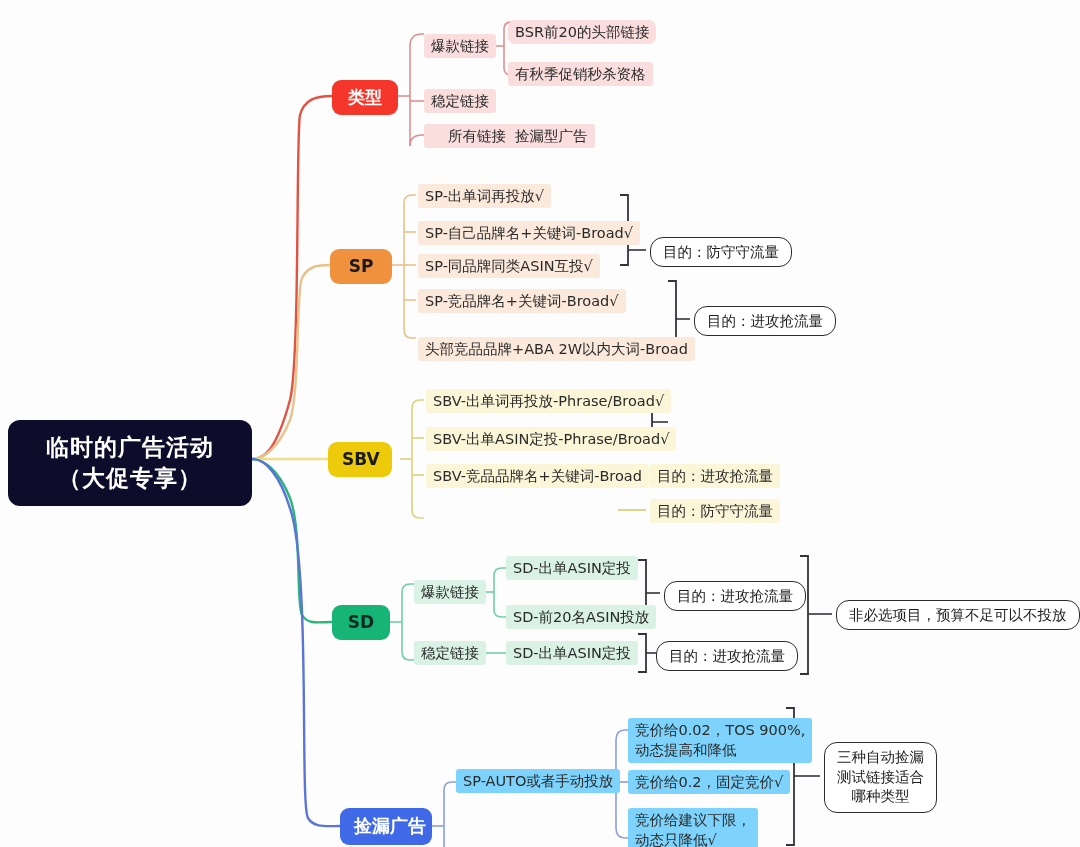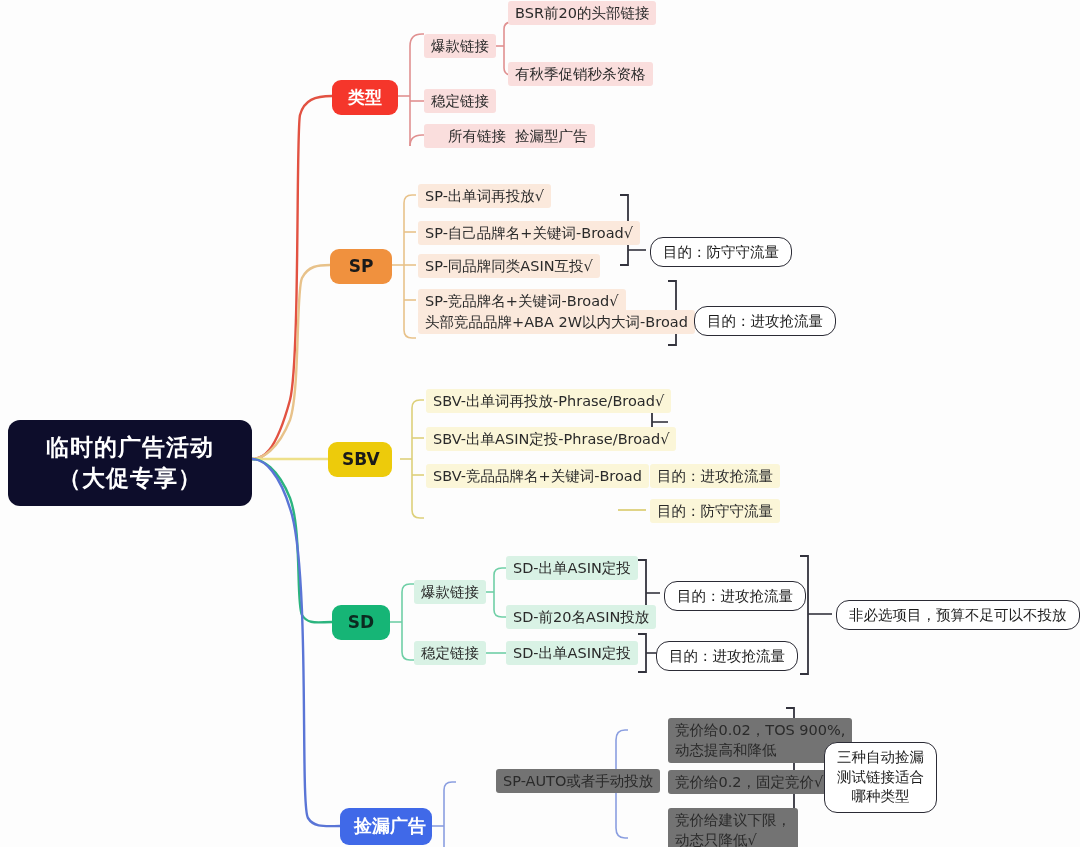--- a/index.html
+++ b/index.html
@@ -60,21 +60,21 @@
   .chip {
     font-size: 14.5px;
     padding: 3px 7px;
     border-radius: 3px;
     color: #2a2a2a;
   }
   .chip.red    { background: #fadedd; }
   .chip.orange { background: #fbe9dc; }
   .chip.yellow { background: #fbf6d8; }
   .chip.green  { background: #d9f2e5; }
-  .chip.blue   { background: #737373; margin-left: 40px; }
+  .chip.blue   { background: #7dd3fc; }
   
   .note {
     border: 1.6px solid #2b2b35;
     border-radius: 13px;
     background: #ffffff;
     font-size: 14.5px;
     color: #1c1c1c;
     padding: 5px 12px;
     text-align: center;
   }
@@ -169,31 +169,31 @@
 
   <div class="node root-node multiline" style="left:8px; top:420px; width:244px;">临时的广告活动
 （大促专享）</div>
 
   <div class="node badge red" style="left:332px; top:80px; width:66px;">类型</div>
 
   <div class="node chip red" style="left:424px; top:34px;">爆款链接</div>
   <div class="node chip red" style="left:424px; top:89px;">稳定链接</div>
   <div class="node chip red" style="left:424px; top:124px;padding-left:24px;">所有链接</div>
 
-  <div class="node chip red" style="left:508px; top:1px;">BSR前20的头部链接</div>
+  <div class="node chip red" style="left:508px; top:20px;border-radius:7px;">BSR前20的头部链接</div>
   <div class="node chip red" style="left:508px; top:62px;">有秋季促销秒杀资格</div>
   <div class="node chip red" style="left:508px; top:124px;">捡漏型广告</div>
 
   <div class="node badge orange" style="left:330px; top:249px; width:62px;">SP</div>
 
   <div class="node chip orange" style="left:418px; top:184px;">SP-出单词再投放√</div>
   <div class="node chip orange" style="left:418px; top:221px;">SP-自己品牌名+关键词-Broad√</div>
   <div class="node chip orange" style="left:418px; top:254px;">SP-同品牌同类ASIN互投√</div>
   <div class="node chip orange" style="left:418px; top:289px;">SP-竞品牌名+关键词-Broad√</div>
-  <div class="node chip orange" style="left:418px; top:310px;">头部竞品品牌+ABA 2W以内大词-Broad</div>
+  <div class="node chip orange" style="left:418px; top:337px;">头部竞品品牌+ABA 2W以内大词-Broad</div>
 
   <div class="node note" style="left:650px; top:237px;">目的：防守守流量</div>
   <div class="node note" style="left:694px; top:306px;">目的：进攻抢流量</div>
 
   <div class="node badge yellow" style="left:328px; top:442px; width:64px;">SBV</div>
 
   <div class="node chip yellow" style="left:426px; top:389px;">SBV-出单词再投放-Phrase/Broad√</div>
   <div class="node chip yellow" style="left:426px; top:427px;">SBV-出单ASIN定投-Phrase/Broad√</div>
   <div class="node chip yellow" style="left:426px; top:464px;">SBV-竞品品牌名+关键词-Broad</div>
 

